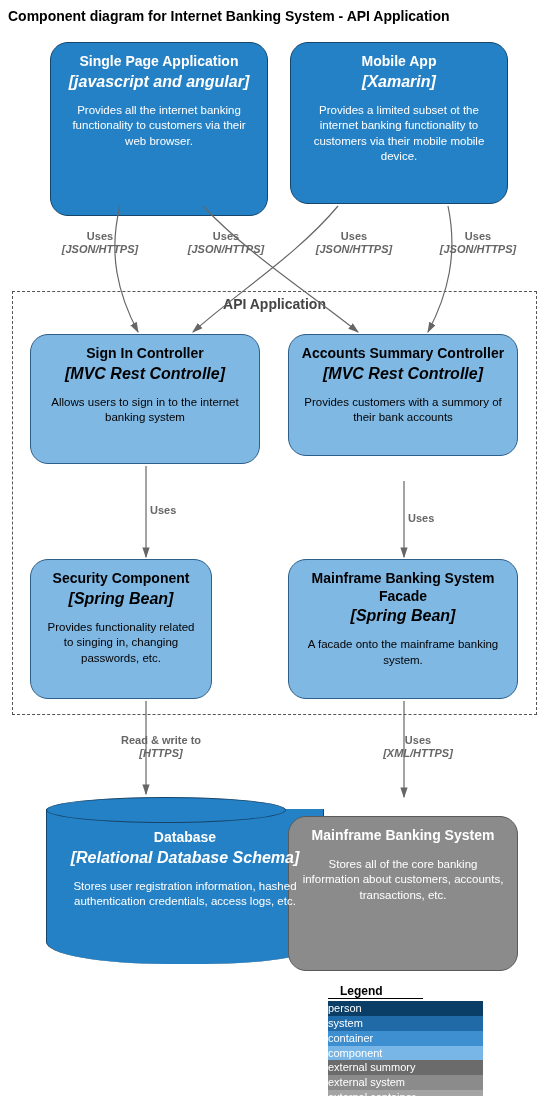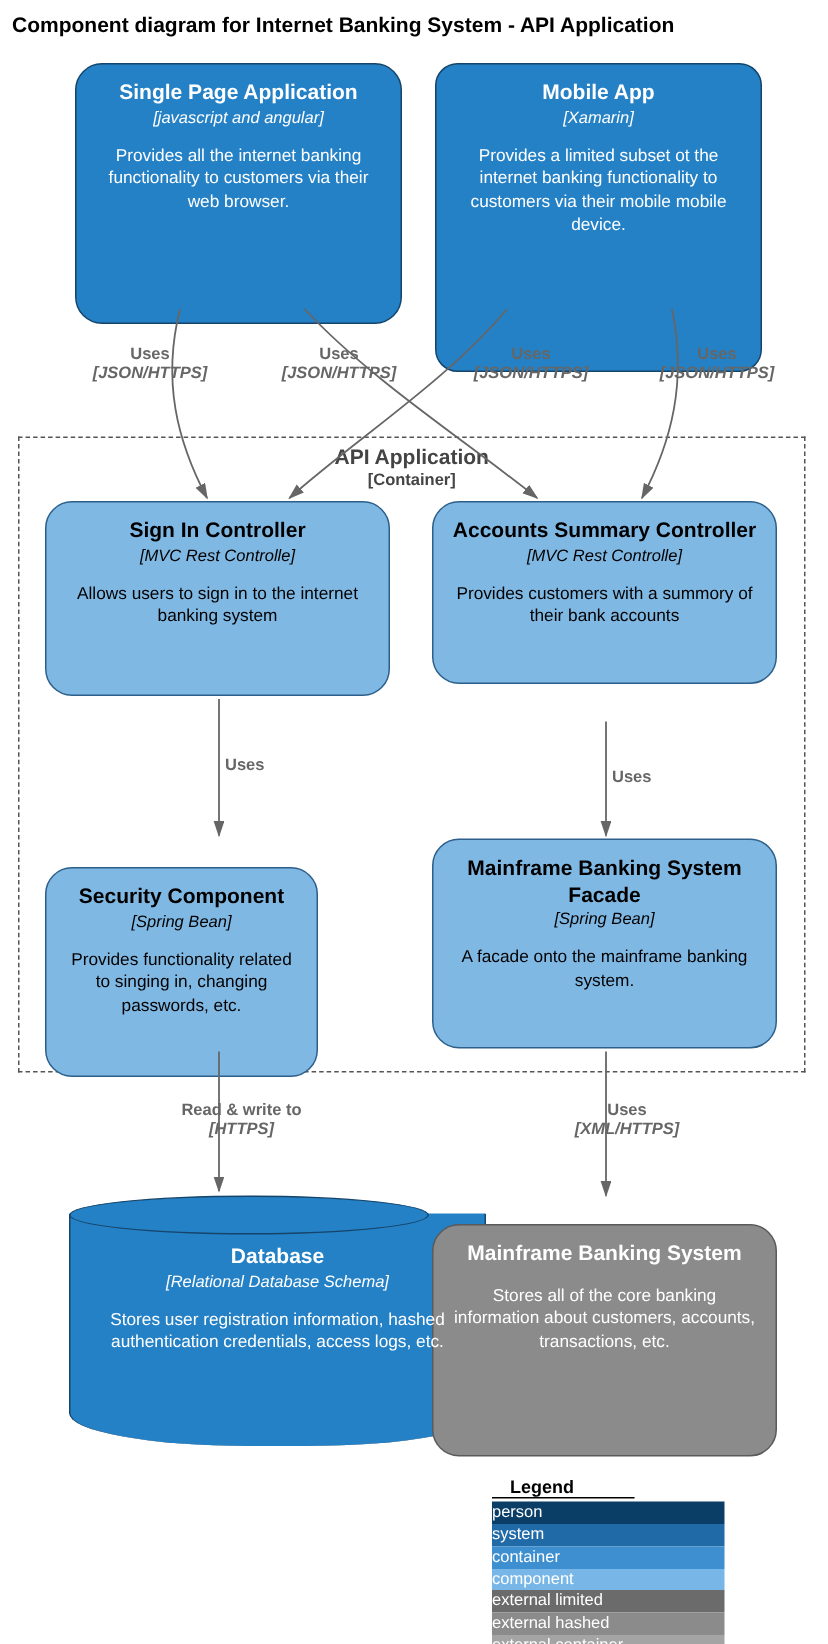--- a/index.html
+++ b/index.html
@@ -43,22 +43,23 @@
     color: #fff;
     border-radius: 18px;
   }
   .box-title {
     font-weight: bold;
     font-size: 14px;
     line-height: 1.25;
   }
   .box-sub {
     font-style: italic;
-    font-size: 11px;
+    font-size: 16px;
     margin-top: 2px;
+    font-weight: bold;
   }
   .box-desc {
     font-size: 11.5px;
     margin-top: 12px;
     line-height: 1.35;
   }
   .cylinder-wrap {
     position: absolute;
     text-align: center;
   }
@@ -158,44 +159,43 @@
 <div class="page-title">Component diagram for Internet Banking System - API Application</div>
 
 <div class="diagram">
 
   <div class="box dark" style="left:42px; top:8px; width:218px; height:174px;">
     <div class="box-title">Single Page Application</div>
     <div class="box-sub">[javascript and angular]</div>
     <div class="box-desc">Provides all the internet banking functionality to customers via their web browser.</div>
   </div>
 
-  <div class="box dark" style="left:282px; top:8px; width:218px; height:206px;border-radius:15px;">
+  <div class="box dark" style="left:282px; top:8px; width:218px; height:162px;">
     <div class="box-title">Mobile App</div>
     <div class="box-sub">[Xamarin]</div>
     <div class="box-desc">Provides a limited subset ot the internet banking functionality to customers via their mobile mobile device.</div>
   </div>
 
   <div class="container-dash" style="left:4px; top:257px; width:525px; height:424px;">
     <div class="container-label">API Application</div>
-    <div class="container-sublabel">[Container]</div>
   </div>
 
   <div class="box light" style="left:22px; top:300px; width:230px; height:130px;">
     <div class="box-title">Sign In Controller</div>
     <div class="box-sub">[MVC Rest Controlle]</div>
     <div class="box-desc">Allows users to sign in to the internet banking system</div>
   </div>
 
   <div class="box light" style="left:280px; top:300px; width:230px; height:122px;">
     <div class="box-title">Accounts Summary Controller</div>
     <div class="box-sub">[MVC Rest Controlle]</div>
     <div class="box-desc">Provides customers with a summory of their bank accounts</div>
   </div>
 
-  <div class="box light" style="left:22px; top:544px; width:182px; height:140px;">
+  <div class="box light" style="left:22px; top:525px; width:182px; height:140px;">
     <div class="box-title">Security Component</div>
     <div class="box-sub">[Spring Bean]</div>
     <div class="box-desc">Provides functionality related to singing in, changing passwords, etc.</div>
   </div>
 
   <div class="box light" style="left:280px; top:525px; width:230px; height:140px;">
     <div class="box-title">Mainframe Banking System Facade</div>
     <div class="box-sub">[Spring Bean]</div>
     <div class="box-desc">A facade onto the mainframe banking system.</div>
   </div>
@@ -266,19 +266,19 @@
     <span>Uses</span><br><span class="edge-sub">[XML/HTTPS]</span>
   </div>
 
   <div class="legend" style="left:320px; top:950px;">
     <div class="legend-title">Legend</div>
     <div>
         <div class="legend-row" style="background: rgb(11, 62, 102);">person</div>
         <div class="legend-row" style="background: rgb(32, 106, 168);">system</div>
         <div class="legend-row" style="background: rgb(61, 143, 207);">container</div>
         <div class="legend-row" style="background: rgb(119, 182, 230);">component</div>
-        <div class="legend-row" style="background: rgb(107, 107, 107);">external limited</div>
-        <div class="legend-row" style="background: rgb(139, 139, 139);">external hashed</div>
+        <div class="legend-row" style="background: rgb(107, 107, 107);">external summory</div>
+        <div class="legend-row" style="background: rgb(139, 139, 139);">external system</div>
         <div class="legend-row" style="background: rgb(164, 164, 164);">external container</div>
       </div>
   </div>
 
 </div>
 
 </body></html>

